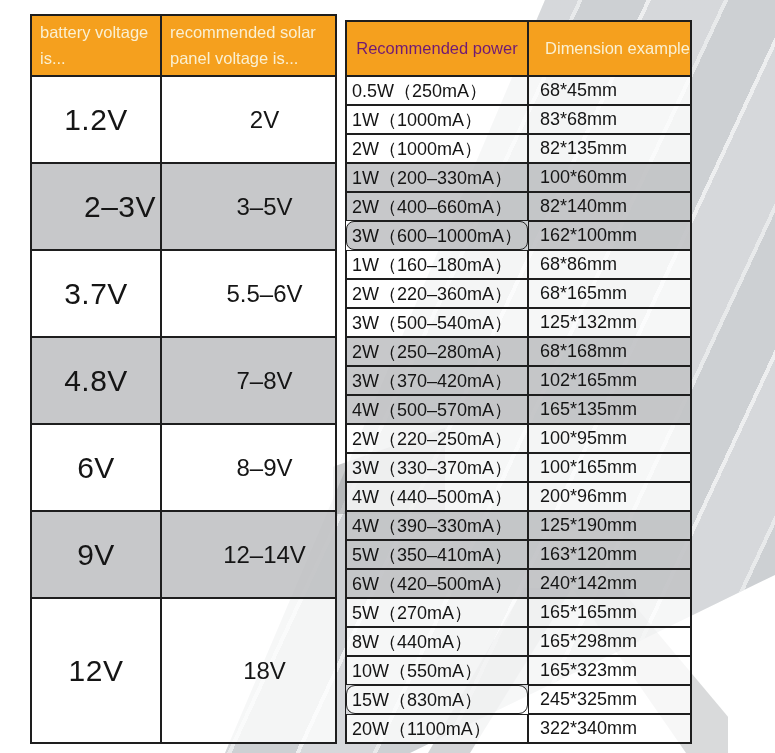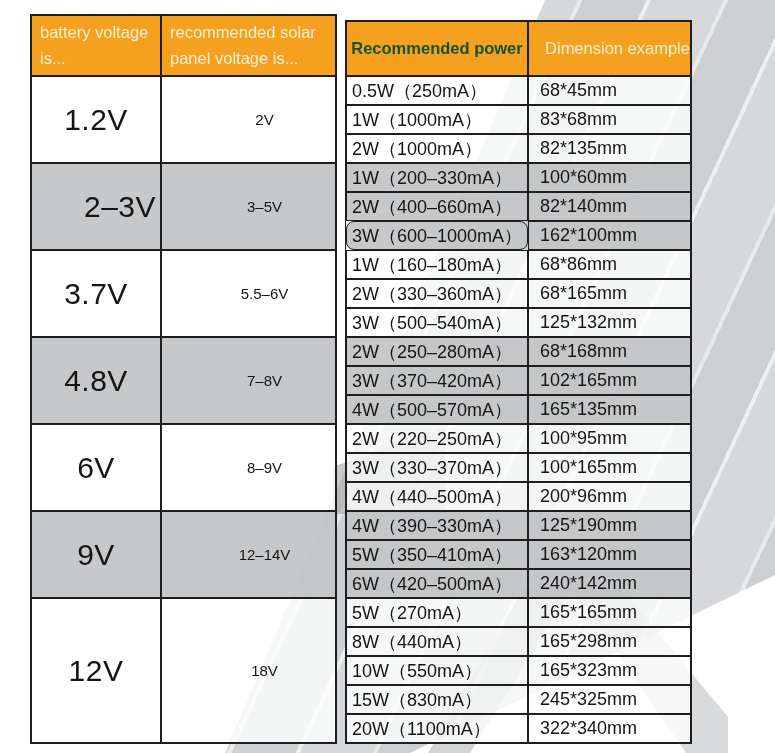--- a/index.html
+++ b/index.html
@@ -43,21 +43,21 @@
   .lgrid{left:30px;top:14px;grid-template-columns:130px 175px;}
   .rgrid{left:345px;top:20px;grid-template-columns:182px 163px;grid-template-rows:55px repeat(23,29px);}
   .cell{
     border:1px solid #1e1e1e;box-sizing:border-box;
     display:flex;align-items:center;color:#151515;overflow:hidden;white-space:nowrap;
   }
   .hdr{color:#faf0d2;font-size:16.5px;line-height:1.55;}
   .hdr-left{justify-content:flex-start;text-align:left;padding:16px 8px;white-space:normal;}
   .hdr-center{justify-content:center;text-align:center;}
   .battery{justify-content:center;font-size:30px;letter-spacing:.5px;}
-  .panel{justify-content:center;font-size:15px;padding-left:32px;}
+  .panel{justify-content:center;font-size:24px;padding-left:32px;}
   .power{justify-content:flex-start;padding-left:5px;font-size:18px;}
   .dim{justify-content:flex-start;padding-left:11px;font-size:18px;}
 </style>
 </head>
 <body>
 
 <div class="photo" style="background-color: rgb(205, 208, 211);"></div>
 <div class="shadow-wedge"></div>
 <div class="vband-left"></div>
 <div class="vband-right"></div>
@@ -75,37 +75,37 @@
     <div class="cell panel" style="background: rgba(196, 197, 199, 0.94);">7–8V</div>
     <div class="cell battery" style="background: rgba(255, 255, 255, 0.78);">6V</div>
     <div class="cell panel" style="background: rgba(255, 255, 255, 0.78);">8–9V</div>
     <div class="cell battery" style="background: rgba(196, 197, 199, 0.94);">9V</div>
     <div class="cell panel" style="background: rgba(196, 197, 199, 0.94);">12–14V</div>
     <div class="cell battery" style="background: rgba(255, 255, 255, 0.78);">12V</div>
     <div class="cell panel" style="background: rgba(255, 255, 255, 0.78);">18V</div>
   </div>
 
 <div class="rgrid">
-  <div class="cell hdr hdr-center" style="background: rgb(245, 160, 30); color: #14532d; font-weight: bold;">Recommended power</div>
+  <div class="cell hdr hdr-center" style="background: rgb(245, 160, 30); color: #701a75;">Recommended power</div>
   <div class="cell hdr hdr-center" style="background: rgb(245, 160, 30); color: rgb(250, 240, 210); padding-left: 16px;">Dimension example</div>
 <div class="cell power" style="background: rgba(255, 255, 255, 0.78);">0.5W（250mA）</div>
     <div class="cell dim" style="background: rgba(255, 255, 255, 0.78);">68*45mm</div>
     <div class="cell power" style="background: rgba(255, 255, 255, 0.78); text-align: right;">1W（1000mA）</div>
     <div class="cell dim" style="background: rgba(255, 255, 255, 0.78);">83*68mm</div>
     <div class="cell power" style="background: rgba(255, 255, 255, 0.78);">2W（1000mA）</div>
     <div class="cell dim" style="background: rgba(255, 255, 255, 0.78);">82*135mm</div>
     <div class="cell power" style="background: rgba(196, 197, 199, 0.94);">1W（200–330mA）</div>
     <div class="cell dim" style="background: rgba(196, 197, 199, 0.94);">100*60mm</div>
     <div class="cell power" style="background: rgba(196, 197, 199, 0.94);">2W（400–660mA）</div>
     <div class="cell dim" style="background: rgba(196, 197, 199, 0.94);">82*140mm</div>
     <div class="cell power" style="background: rgba(196, 197, 199, 0.94); border-radius: 8px;">3W（600–1000mA）</div>
     <div class="cell dim" style="background: rgba(196, 197, 199, 0.94);">162*100mm</div>
     <div class="cell power" style="background: rgba(255, 255, 255, 0.78);">1W（160–180mA）</div>
     <div class="cell dim" style="background: rgba(255, 255, 255, 0.78);">68*86mm</div>
-    <div class="cell power" style="background: rgba(255, 255, 255, 0.78);">2W（330–360mA）</div>
+    <div class="cell power" style="background: rgba(255, 255, 255, 0.78);">2W（220–360mA）</div>
     <div class="cell dim" style="background: rgba(255, 255, 255, 0.78);">68*165mm</div>
     <div class="cell power" style="background: rgba(255, 255, 255, 0.78);">3W（500–540mA）</div>
     <div class="cell dim" style="background: rgba(255, 255, 255, 0.78);">125*132mm</div>
     <div class="cell power" style="background: rgba(196, 197, 199, 0.94);">2W（250–280mA）</div>
     <div class="cell dim" style="background: rgba(196, 197, 199, 0.94);">68*168mm</div>
     <div class="cell power" style="background: rgba(196, 197, 199, 0.94);">3W（370–420mA）</div>
     <div class="cell dim" style="background: rgba(196, 197, 199, 0.94);">102*165mm</div>
     <div class="cell power" style="background: rgba(196, 197, 199, 0.94);">4W（500–570mA）</div>
     <div class="cell dim" style="background: rgba(196, 197, 199, 0.94);">165*135mm</div>
     <div class="cell power" style="background: rgba(255, 255, 255, 0.78);">2W（220–250mA）</div>
@@ -119,17 +119,17 @@
     <div class="cell power" style="background: rgba(196, 197, 199, 0.94);">5W（350–410mA）</div>
     <div class="cell dim" style="background: rgba(196, 197, 199, 0.94);">163*120mm</div>
     <div class="cell power" style="background: rgba(196, 197, 199, 0.94);">6W（420–500mA）</div>
     <div class="cell dim" style="background: rgba(196, 197, 199, 0.94);">240*142mm</div>
     <div class="cell power" style="background: rgba(255, 255, 255, 0.78);">5W（270mA）</div>
     <div class="cell dim" style="background: rgba(255, 255, 255, 0.78);">165*165mm</div>
     <div class="cell power" style="background: rgba(255, 255, 255, 0.78);">8W（440mA）</div>
     <div class="cell dim" style="background: rgba(255, 255, 255, 0.78);">165*298mm</div>
     <div class="cell power" style="background: rgba(255, 255, 255, 0.78);">10W（550mA）</div>
     <div class="cell dim" style="background: rgba(255, 255, 255, 0.78);">165*323mm</div>
-    <div class="cell power" style="background: rgba(255, 255, 255, 0.78);">15W（830mA）</div>
+    <div class="cell power" style="background: rgba(255, 255, 255, 0.78); border-radius: 9px;">15W（830mA）</div>
     <div class="cell dim" style="background: rgba(255, 255, 255, 0.78);">245*325mm</div>
     <div class="cell power" style="background: rgba(255, 255, 255, 0.78);">20W（1100mA）</div>
     <div class="cell dim" style="background: rgba(255, 255, 255, 0.78);">322*340mm</div>
   </div>
 
 </body></html>

